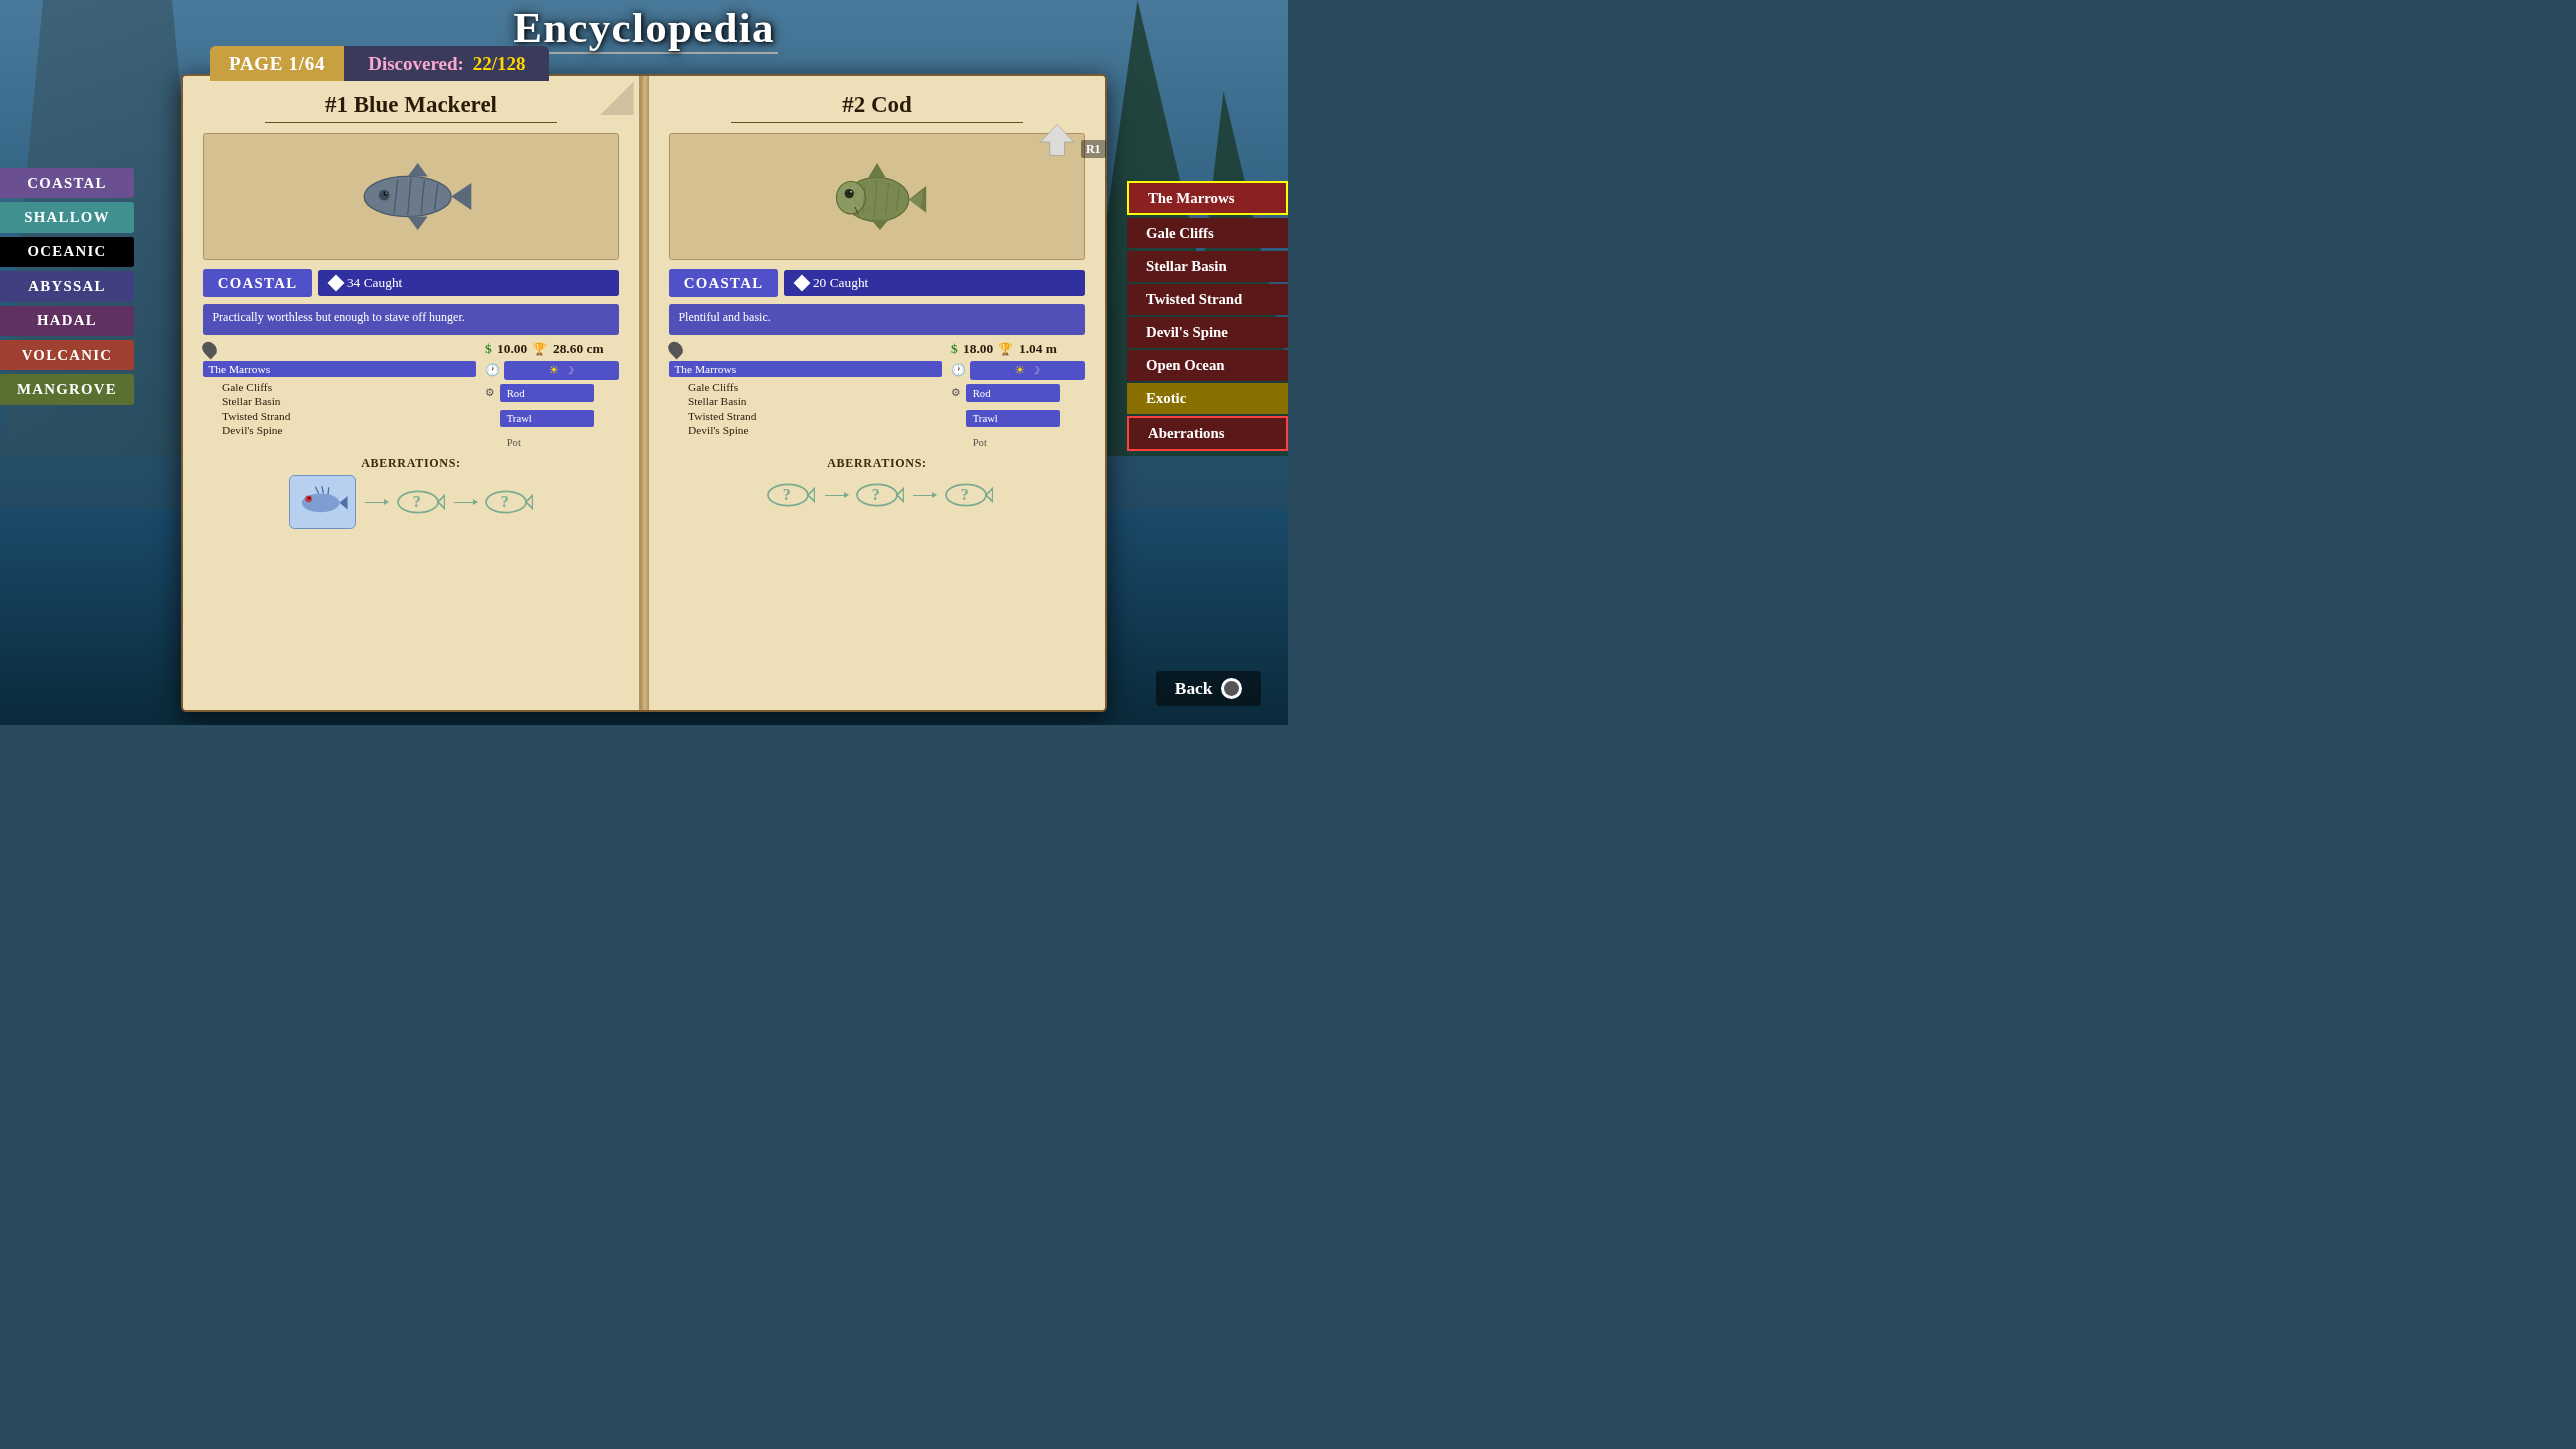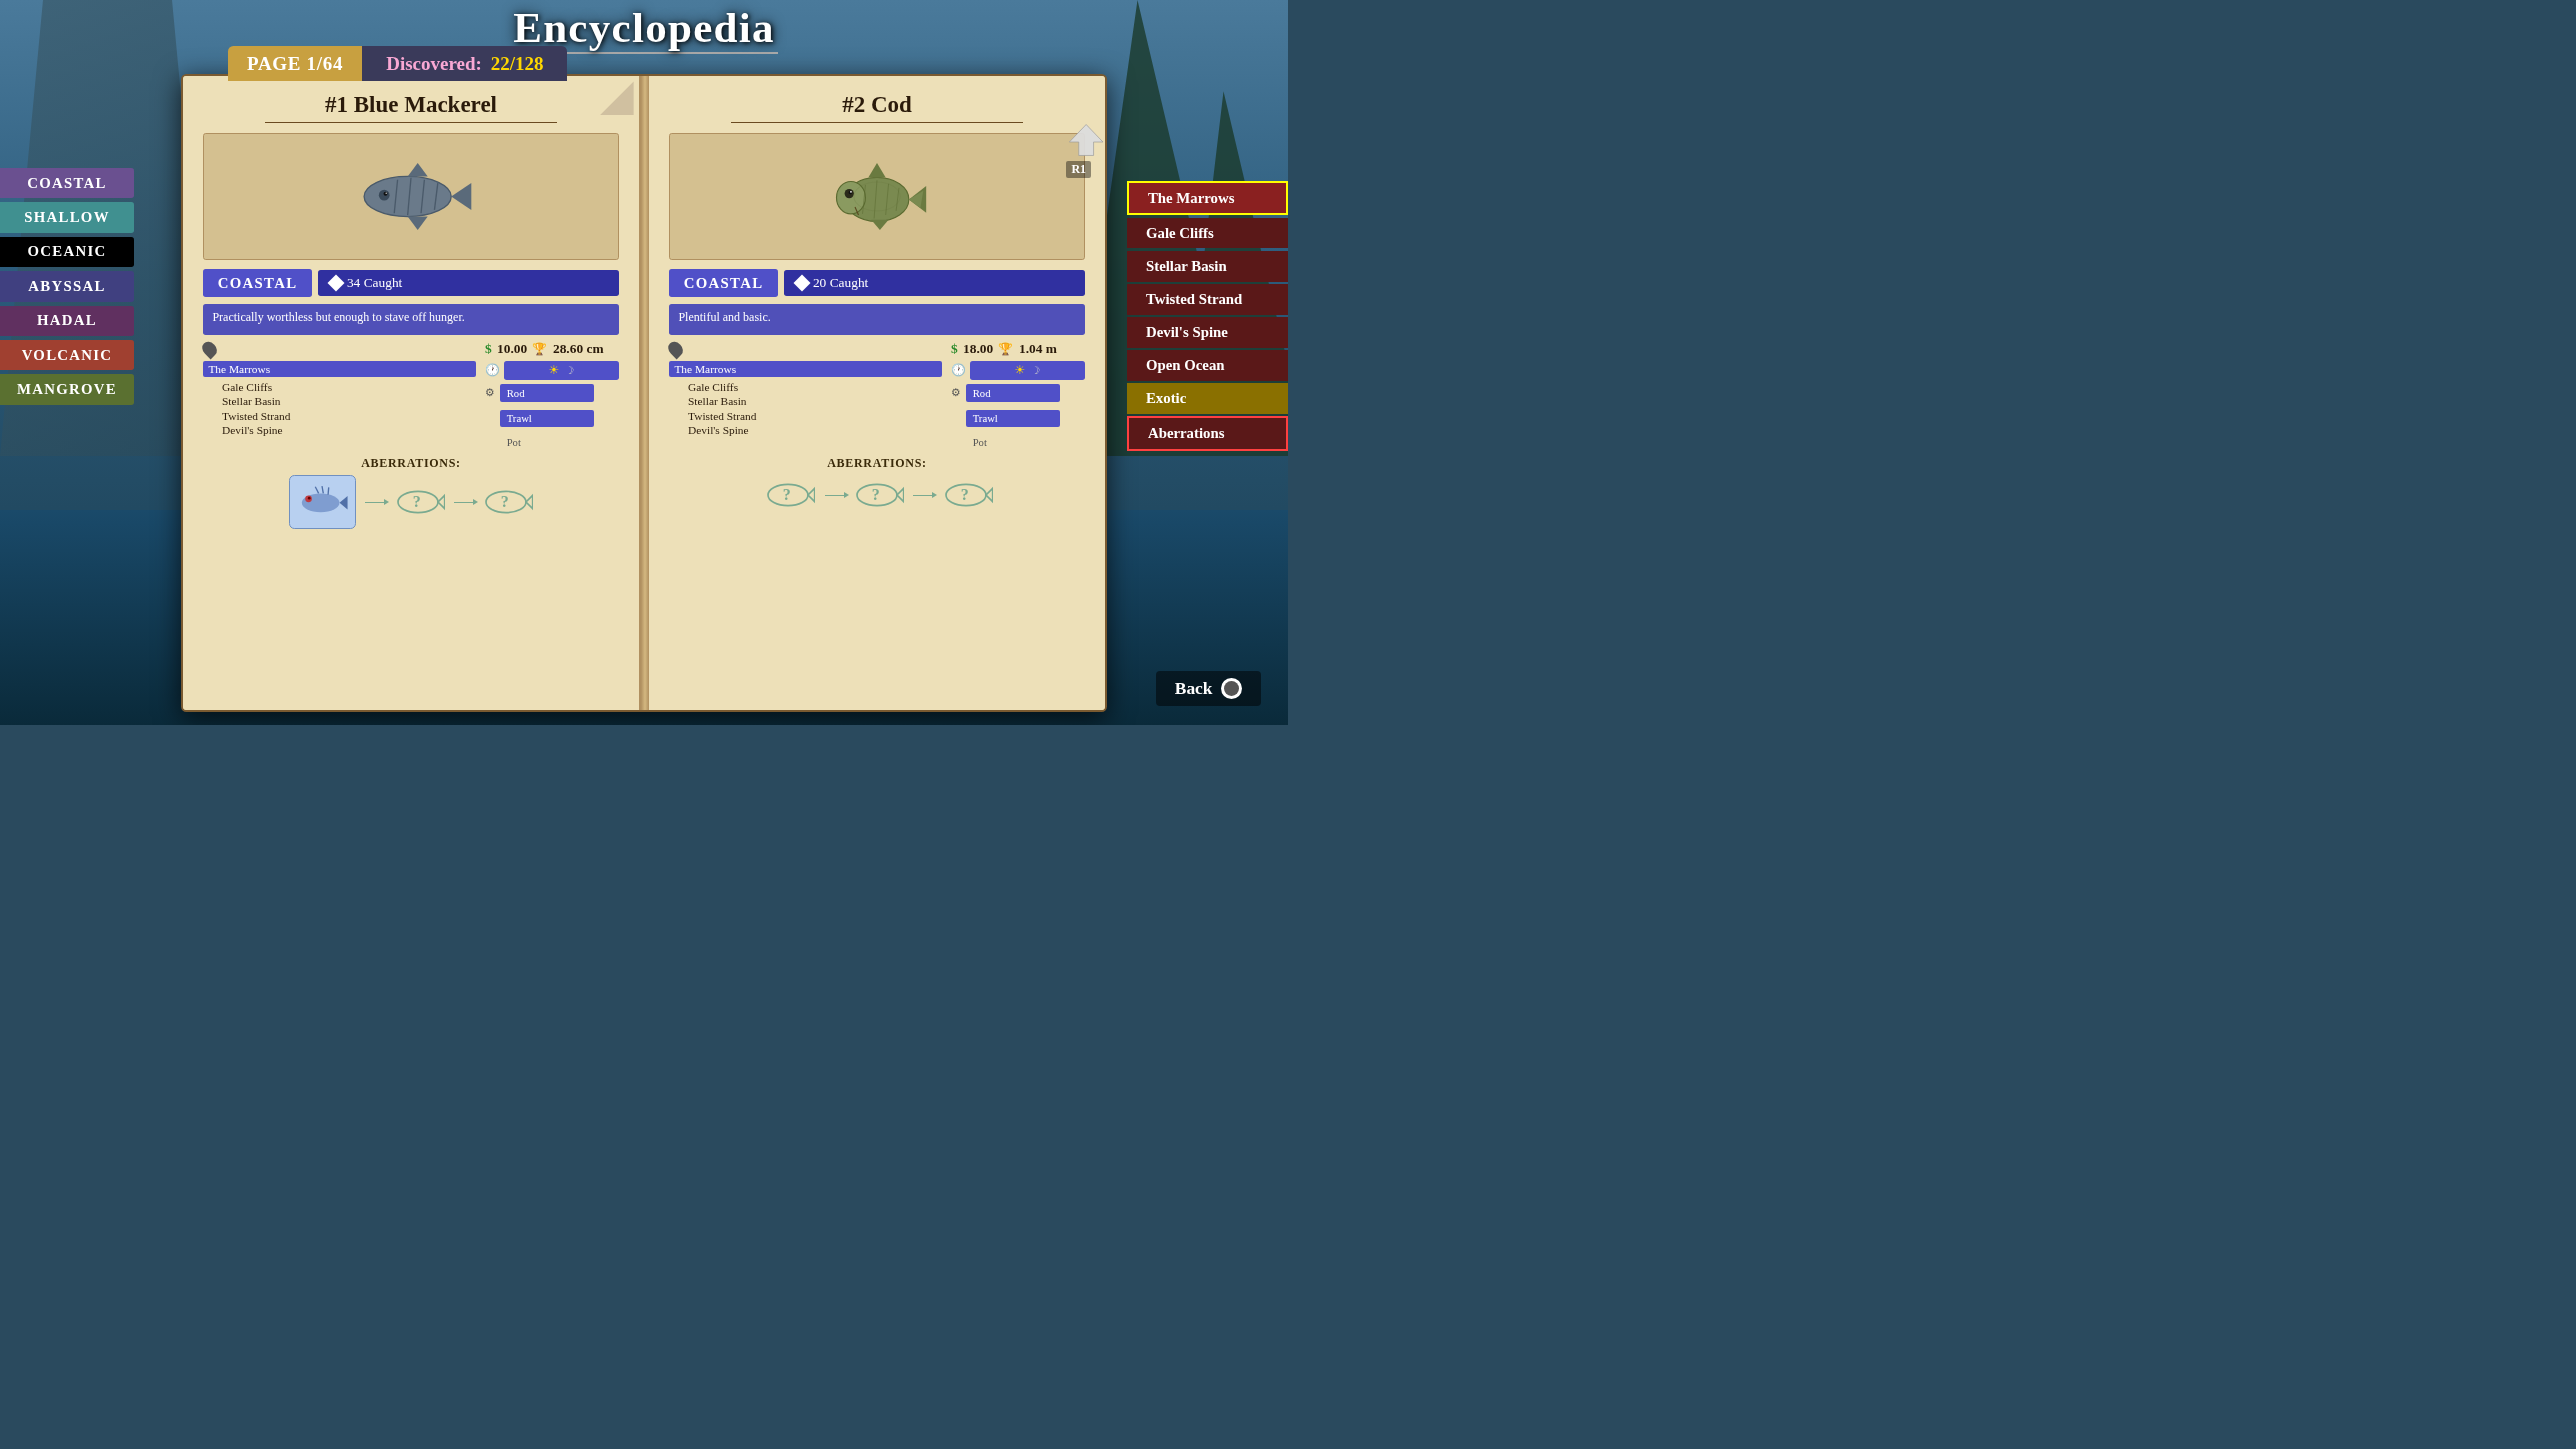--- a/index.html
+++ b/index.html
@@ -60,21 +60,21 @@
     .title-underline {
       width: 268px;
       height: 2px;
       background: #aaa;
       margin: 0 auto;
     }
 
     
     .page-indicator {
       position: absolute;
-      top: 46px; left: 228px;
+      top: 46px; left: 210px;
       display: flex;
       align-items: center;
       gap: 0;
       z-index: 20;
     }
     .page-tab {
       background: #c8a040;
       color: #fff;
       font-size: 19px;
       font-weight: bold;
@@ -402,22 +402,22 @@
       width: 14.8px; height: 14.8px;
       border-radius: 50%;
       background: #555;
     }
 
     
     .r1-button {
       position: absolute;
       top: 121px; right: 182px;
       display: flex;
-      flex-direction: column;
-      align-items: flex-start;
+      flex-direction: row;
+      align-items: flex-end;
       gap: 2.7px;
       z-index: 20;
     }
     .r1-label {
       color: #fff;
       font-size: 12px;
       font-weight: bold;
       background: rgba(0,0,0,0.4);
       padding: 1.3px 5.4px;
       border-radius: 2px;

